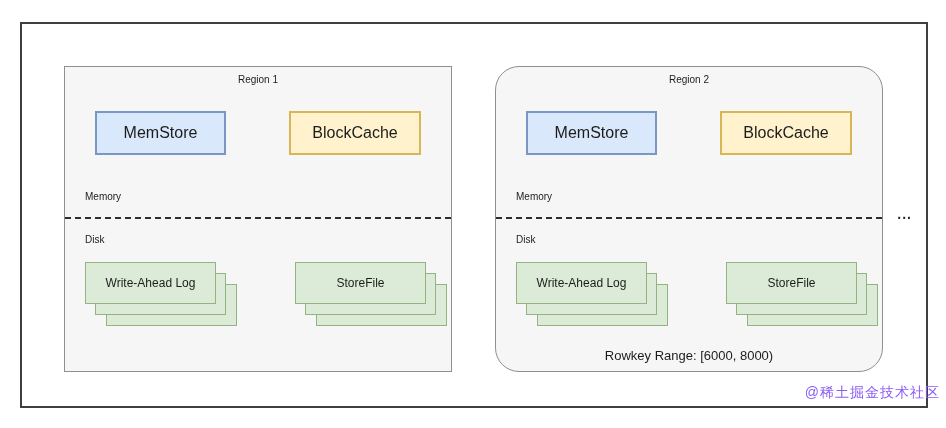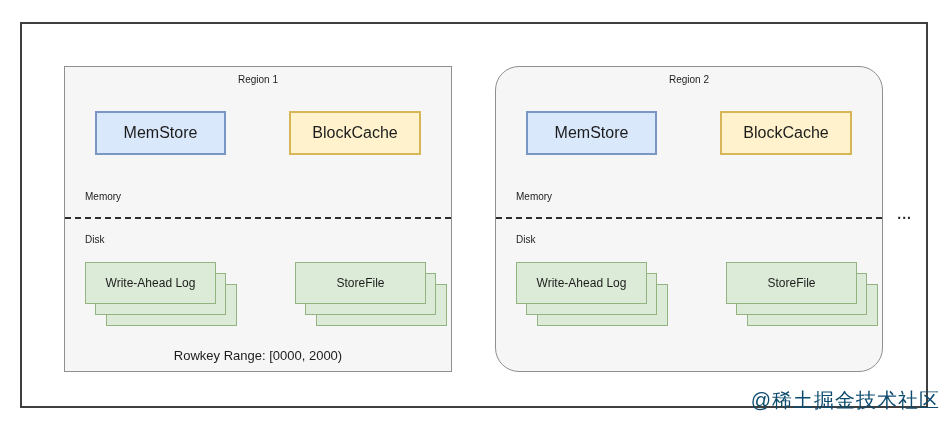--- a/index.html
+++ b/index.html
@@ -107,23 +107,23 @@
   .ellipsis {
     position: absolute;
     right: 14px; top: 182px;
     font-size: 14px;
     font-weight: bold;
     letter-spacing: 1px;
     color: #2a2a2a;
   }
   .watermark {
     position: absolute;
-    right: 6px; bottom: 14px;
-    font-size: 20px;
-    color: #0c4a6e;
+    right: 6px; bottom: 26px;
+    font-size: 14px;
+    color: #8b5cf6;
     letter-spacing: 1px;
   }
 </style>
 </head>
 <body>
 
 <div class="outer-box">
 
   <div class="region-box region-0">
     <div class="region-title">Region 1</div>
@@ -135,38 +135,38 @@
     <div class="stack wal-stack">
       <div class="stack-layer layer-back"></div>
       <div class="stack-layer layer-mid"></div>
       <div class="stack-layer layer-front">Write-Ahead Log</div>
     </div>
     <div class="stack storefile-stack">
       <div class="stack-layer layer-back"></div>
       <div class="stack-layer layer-mid"></div>
       <div class="stack-layer layer-front">StoreFile</div>
     </div>
-    <div class="rowkey-range">Rowkey Range: [0000, 2000)</div>
   </div>
 
   <div class="region-box region-1">
     <div class="region-title">Region 2</div>
     <div class="mem-block memstore-box">MemStore</div>
     <div class="mem-block blockcache-box">BlockCache</div>
     <div class="section-label memory-label">Memory</div>
     <div class="memory-disk-divider"></div>
     <div class="section-label disk-label">Disk</div>
     <div class="stack wal-stack">
       <div class="stack-layer layer-back"></div>
       <div class="stack-layer layer-mid"></div>
       <div class="stack-layer layer-front">Write-Ahead Log</div>
     </div>
     <div class="stack storefile-stack">
       <div class="stack-layer layer-back"></div>
       <div class="stack-layer layer-mid"></div>
       <div class="stack-layer layer-front">StoreFile</div>
     </div>
+    <div class="rowkey-range">Rowkey Range: [6000, 8000)</div>
   </div>
 
   <div class="ellipsis">...</div>
 </div>
 
 <div class="watermark">@稀土掘金技术社区</div>
 
 </body></html>

